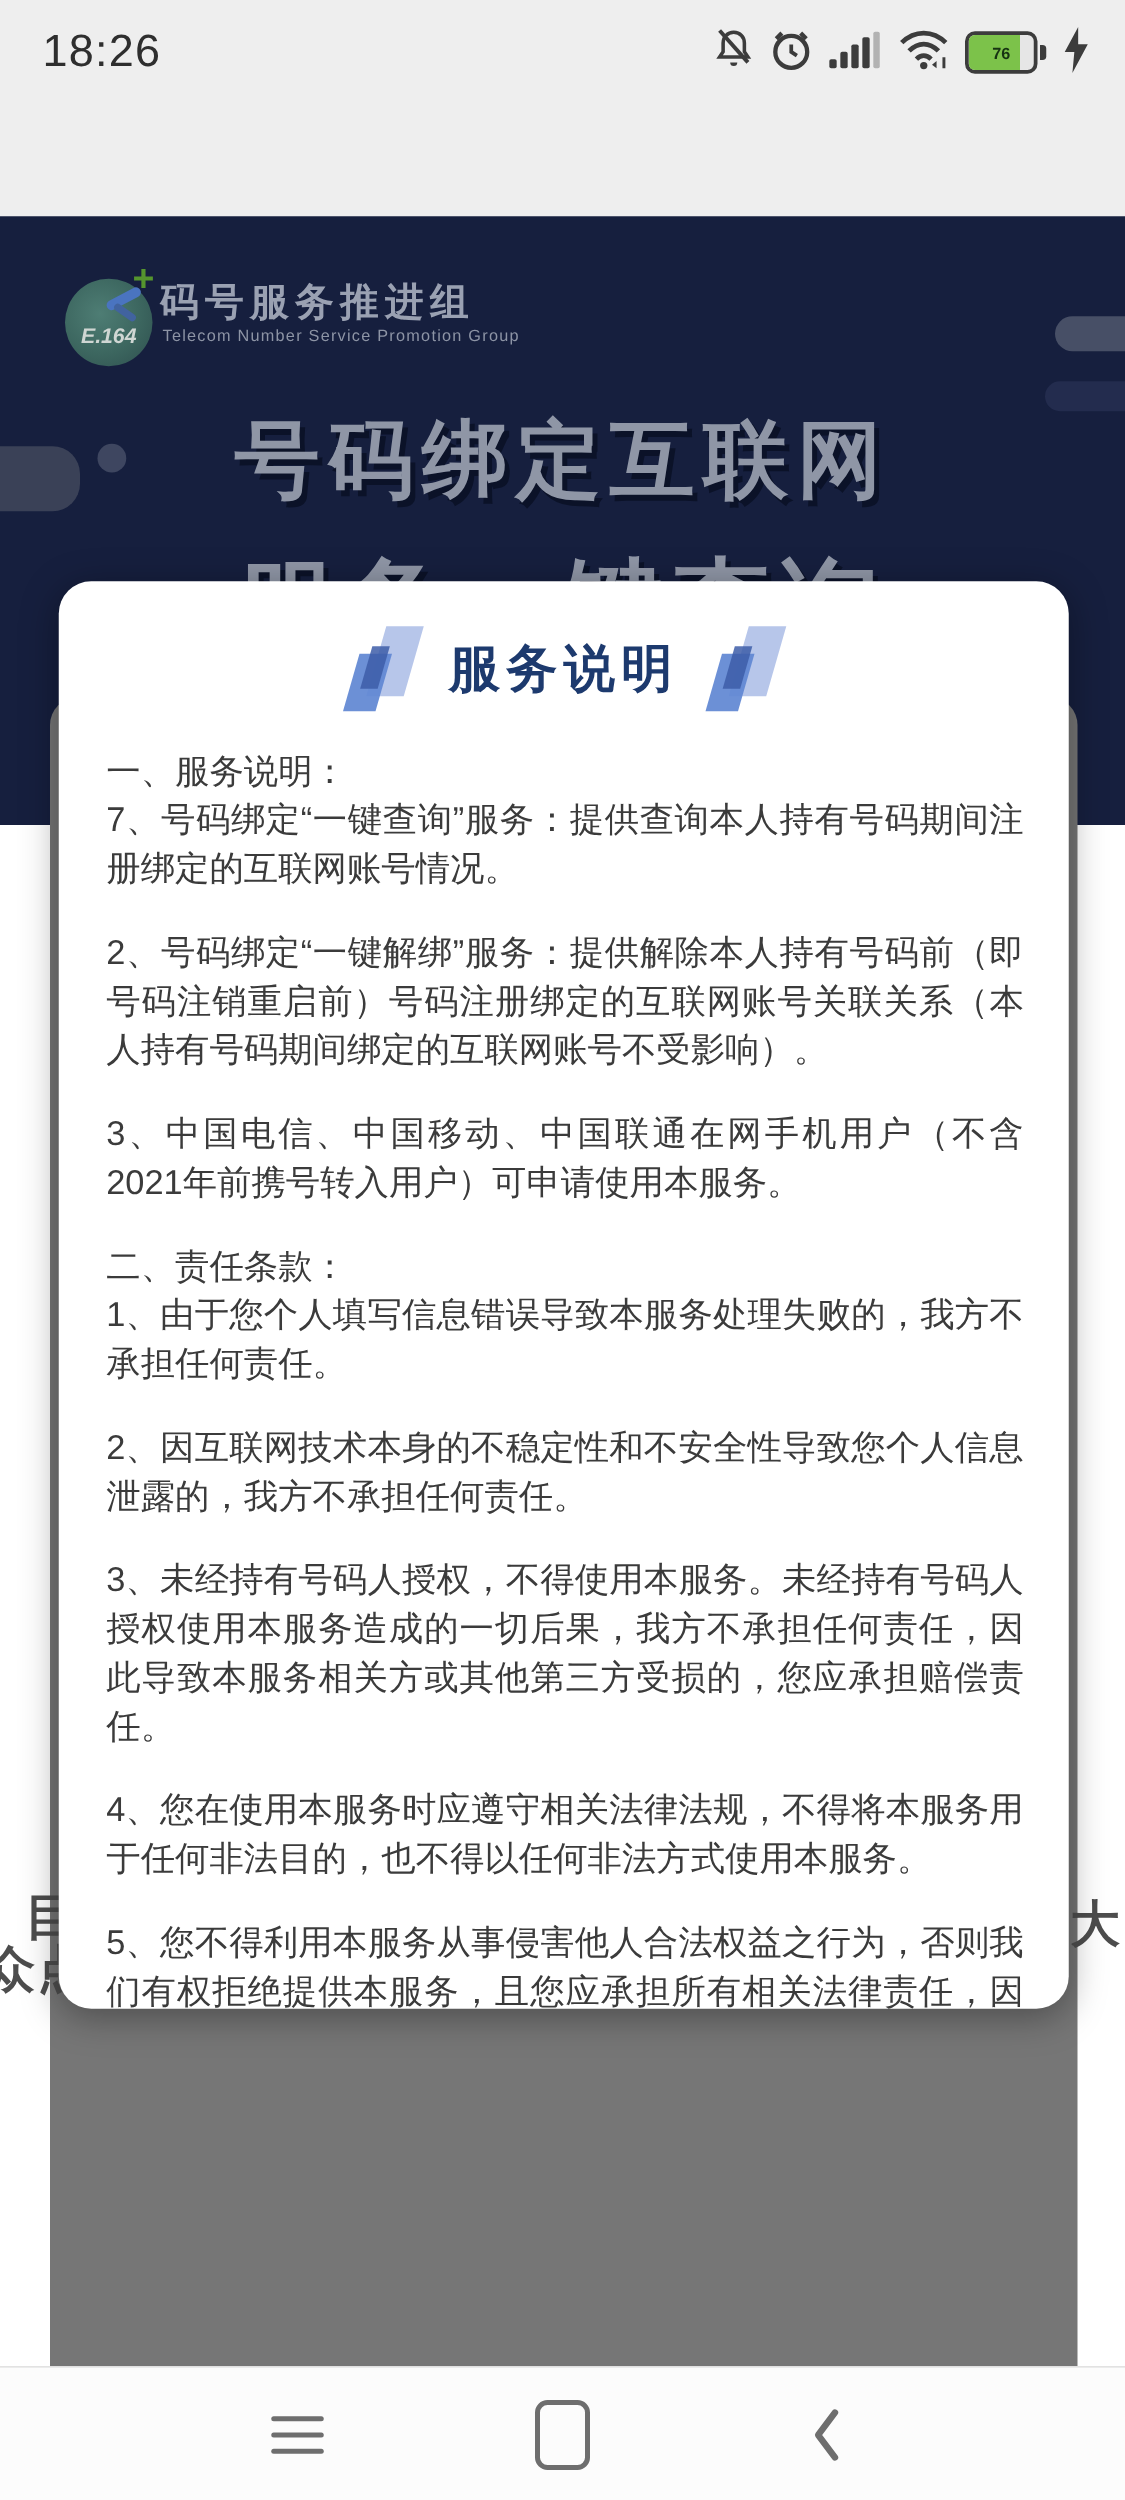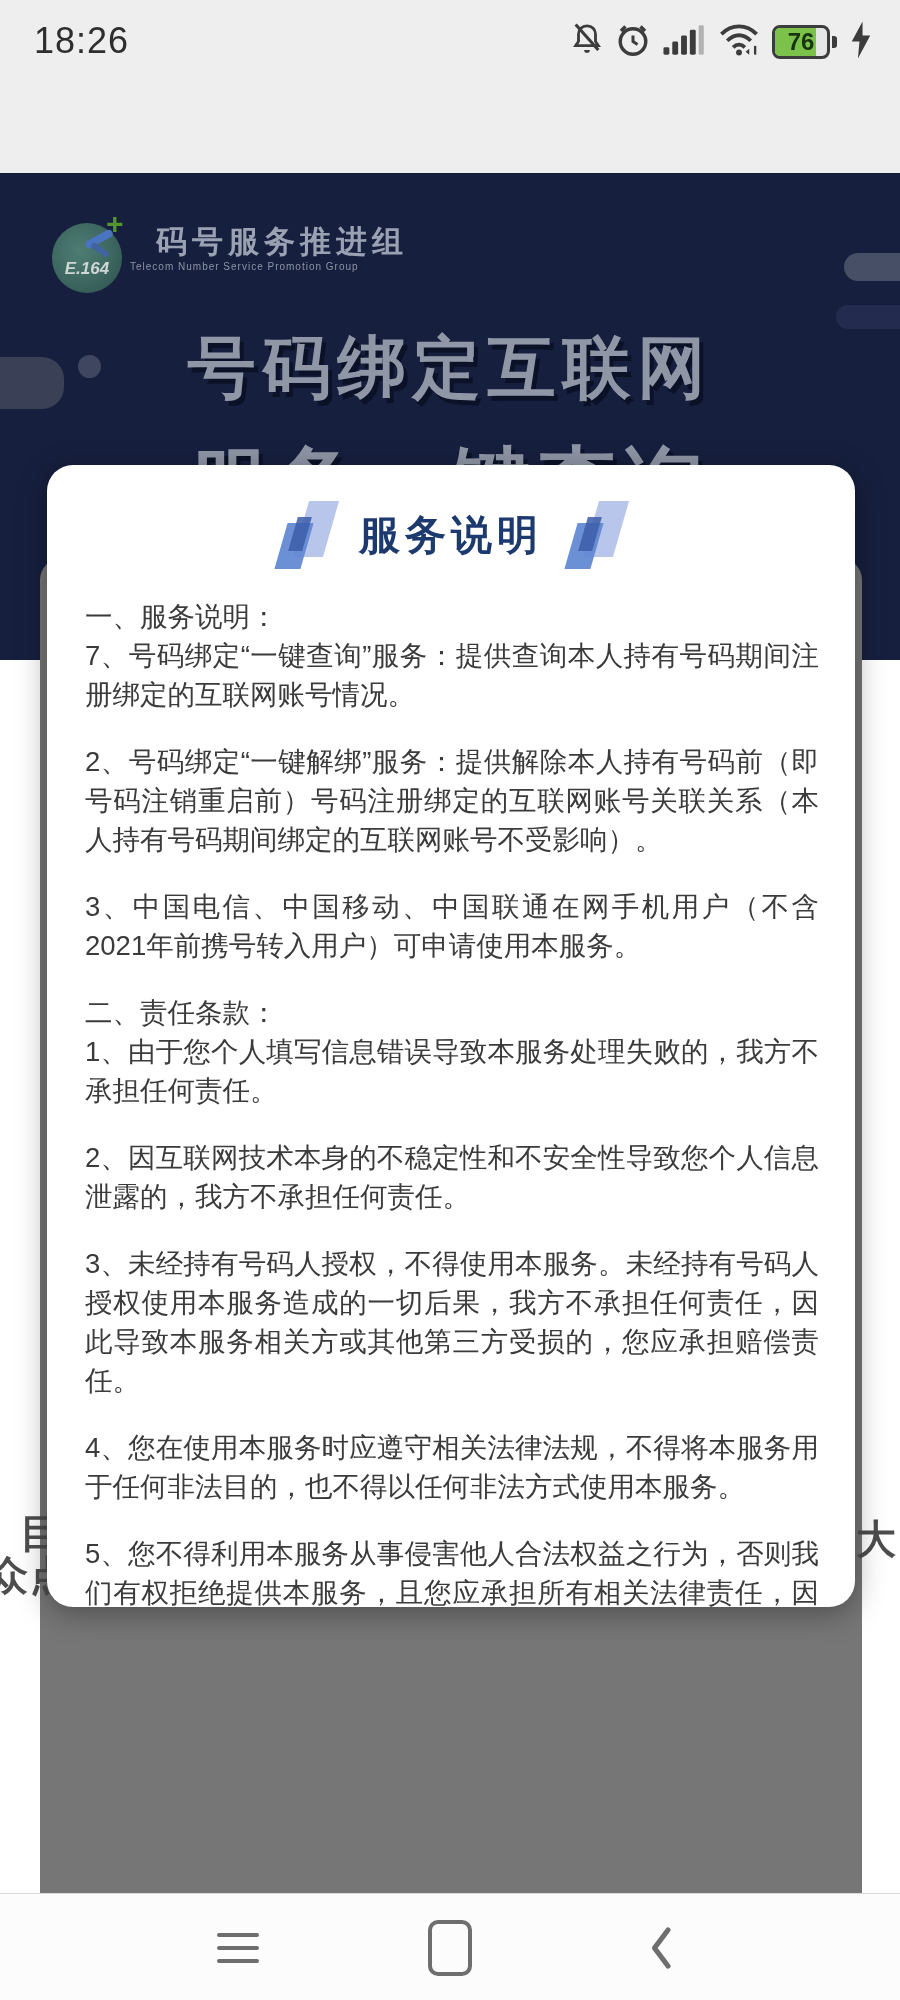--- a/index.html
+++ b/index.html
@@ -7,37 +7,37 @@
     font-family:"Liberation Sans","DejaVu Sans",sans-serif;background:#ffffff;}
   
   .topbars{position:absolute;left:0;top:0;width:900px;height:173px;background:#eeeeee;}
   .statusbar{position:absolute;left:0;top:0;width:900px;height:86px;}
   .time{position:absolute;left:34px;top:20px;font-size:36px;color:#2e2e2e;letter-spacing:1px;}
   .sicons{position:absolute;right:26px;top:18px;height:48px;display:flex;align-items:center;gap:11px;}
   .battery-wrap{position:relative;display:flex;align-items:center;}
   .battery-body{width:52px;height:28px;border:3px solid #3c3c3c;border-radius:8px;position:relative;overflow:hidden;background:#e6e6e6;}
   .battery-fill{position:absolute;left:0;top:0;bottom:0;width:78%;background:#7cc24a;}
   .battery-num{position:absolute;inset:0;display:flex;align-items:center;justify-content:center;
-    font-size:24px;color:#173312;font-weight:bold;}
+    font-size:13px;color:#173312;font-weight:bold;}
   .battery-tip{width:5px;height:12px;background:#3c3c3c;border-radius:0 3px 3px 0;margin-left:2px;}
   .browserbar{position:absolute;left:0;top:86px;width:900px;height:87px;}
   .closebtn{position:absolute;left:22px;top:108px;width:40px;height:40px;}
   .morebtn{position:absolute;right:24px;top:112px;width:52px;height:32px;display:flex;align-items:center;justify-content:center;gap:9px;}
   .dot{width:8px;height:8px;border-radius:50%;background:#2f2f2f;}
   
   .banner{position:absolute;left:0;top:173px;width:900px;height:487px;background:#161f3e;overflow:hidden;}
   .logo-circle{position:absolute;left:52px;top:50px;width:70px;height:70px;border-radius:50%;
     background:radial-gradient(circle at 40% 40%, #4e7d74 0%, #3c665f 55%, #2e4f4e 100%);}
   .logo-txt{position:absolute;left:0;top:36px;width:70px;text-align:center;font-size:17px;font-weight:bold;
     color:#cfd6d3;font-style:italic;letter-spacing:0;}
   .logo-swoosh{position:absolute;left:84px;top:62px;width:30px;height:8px;background:#4a74c0;border-radius:4px;transform:rotate(-28deg);}
   .logo-swoosh2{position:absolute;left:90px;top:74px;width:20px;height:6px;background:#41639f;border-radius:3px;transform:rotate(35deg);}
   .logo-plus{position:absolute;left:106px;top:36px;font-size:30px;font-weight:bold;color:#55952e;line-height:1;}
-  .orgname{position:absolute;left:128px;top:48px;font-size:31px;color:#9aa1b2;letter-spacing:5px;font-weight:bold;margin-left:28px;}
-  .orgname-en{position:absolute;left:130px;top:88px;font-size:10px;color:#8d94a5;letter-spacing:1px;}
+  .orgname{position:absolute;left:128px;top:48px;font-size:31px;color:#9aa1b2;letter-spacing:5px;font-weight:bold;}
+  .orgname-en{position:absolute;left:130px;top:88px;font-size:13px;color:#8d94a5;letter-spacing:1px;}
   .headline1{position:absolute;left:0;top:150px;width:900px;text-align:center;font-size:68px;font-weight:900;
     color:#8f96a6;letter-spacing:7px;text-shadow:4px 5px 0 #0b1228;}
   .headline2{position:absolute;left:0;top:258px;width:900px;text-align:center;font-size:80px;font-weight:900;
     color:#8f96a6;letter-spacing:7px;word-spacing:18px;text-shadow:4px 5px 0 #0b1228;}
   .pill-r1{position:absolute;right:-14px;top:80px;width:70px;height:28px;border-radius:14px;background:#474f66;}
   .pill-r2{position:absolute;right:-14px;top:132px;width:78px;height:24px;border-radius:12px;background:#232c4e;}
   .pill-l1{position:absolute;left:-26px;top:184px;width:90px;height:52px;border-radius:22px;background:#3a4157;}
   .dot-l1{position:absolute;left:78px;top:182px;width:23px;height:23px;border-radius:50%;background:#3e4660;}
   .page-card{position:absolute;left:40px;top:558px;width:822px;height:1335px;background:#767676;border-radius:22px 22px 0 0;}
   .frag{position:absolute;color:#4d4d4d;font-size:40px;font-weight:bold;}

